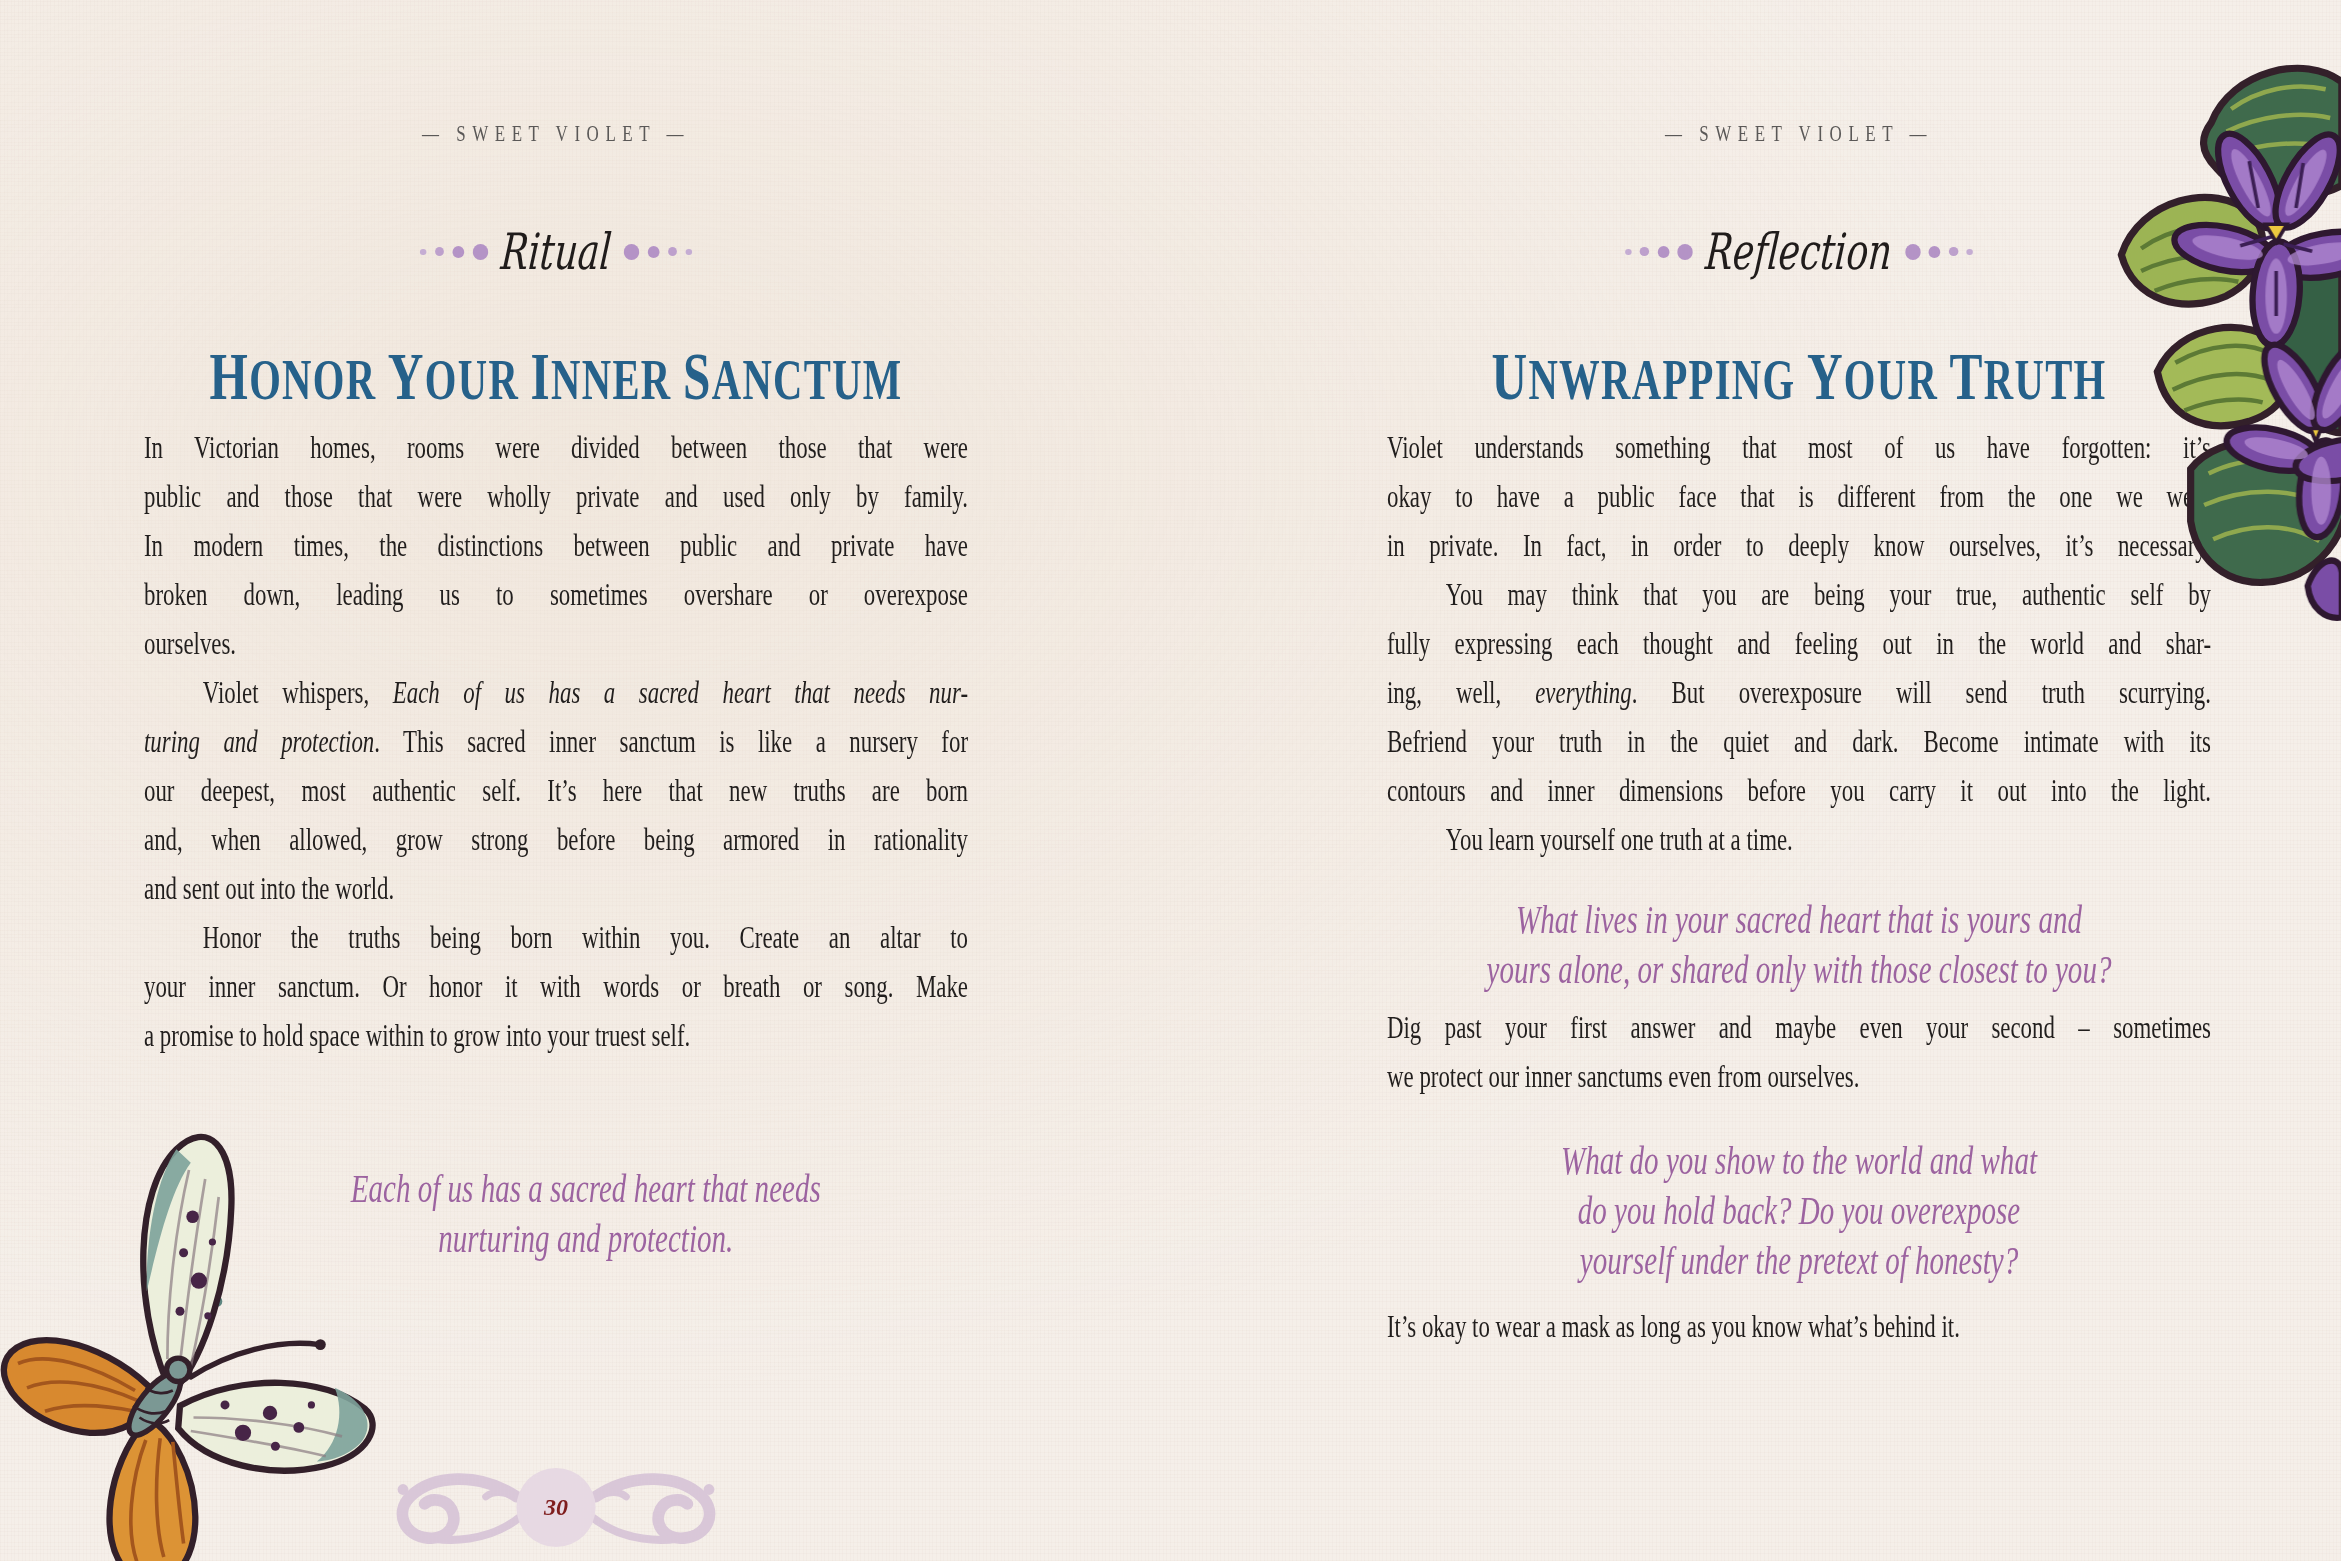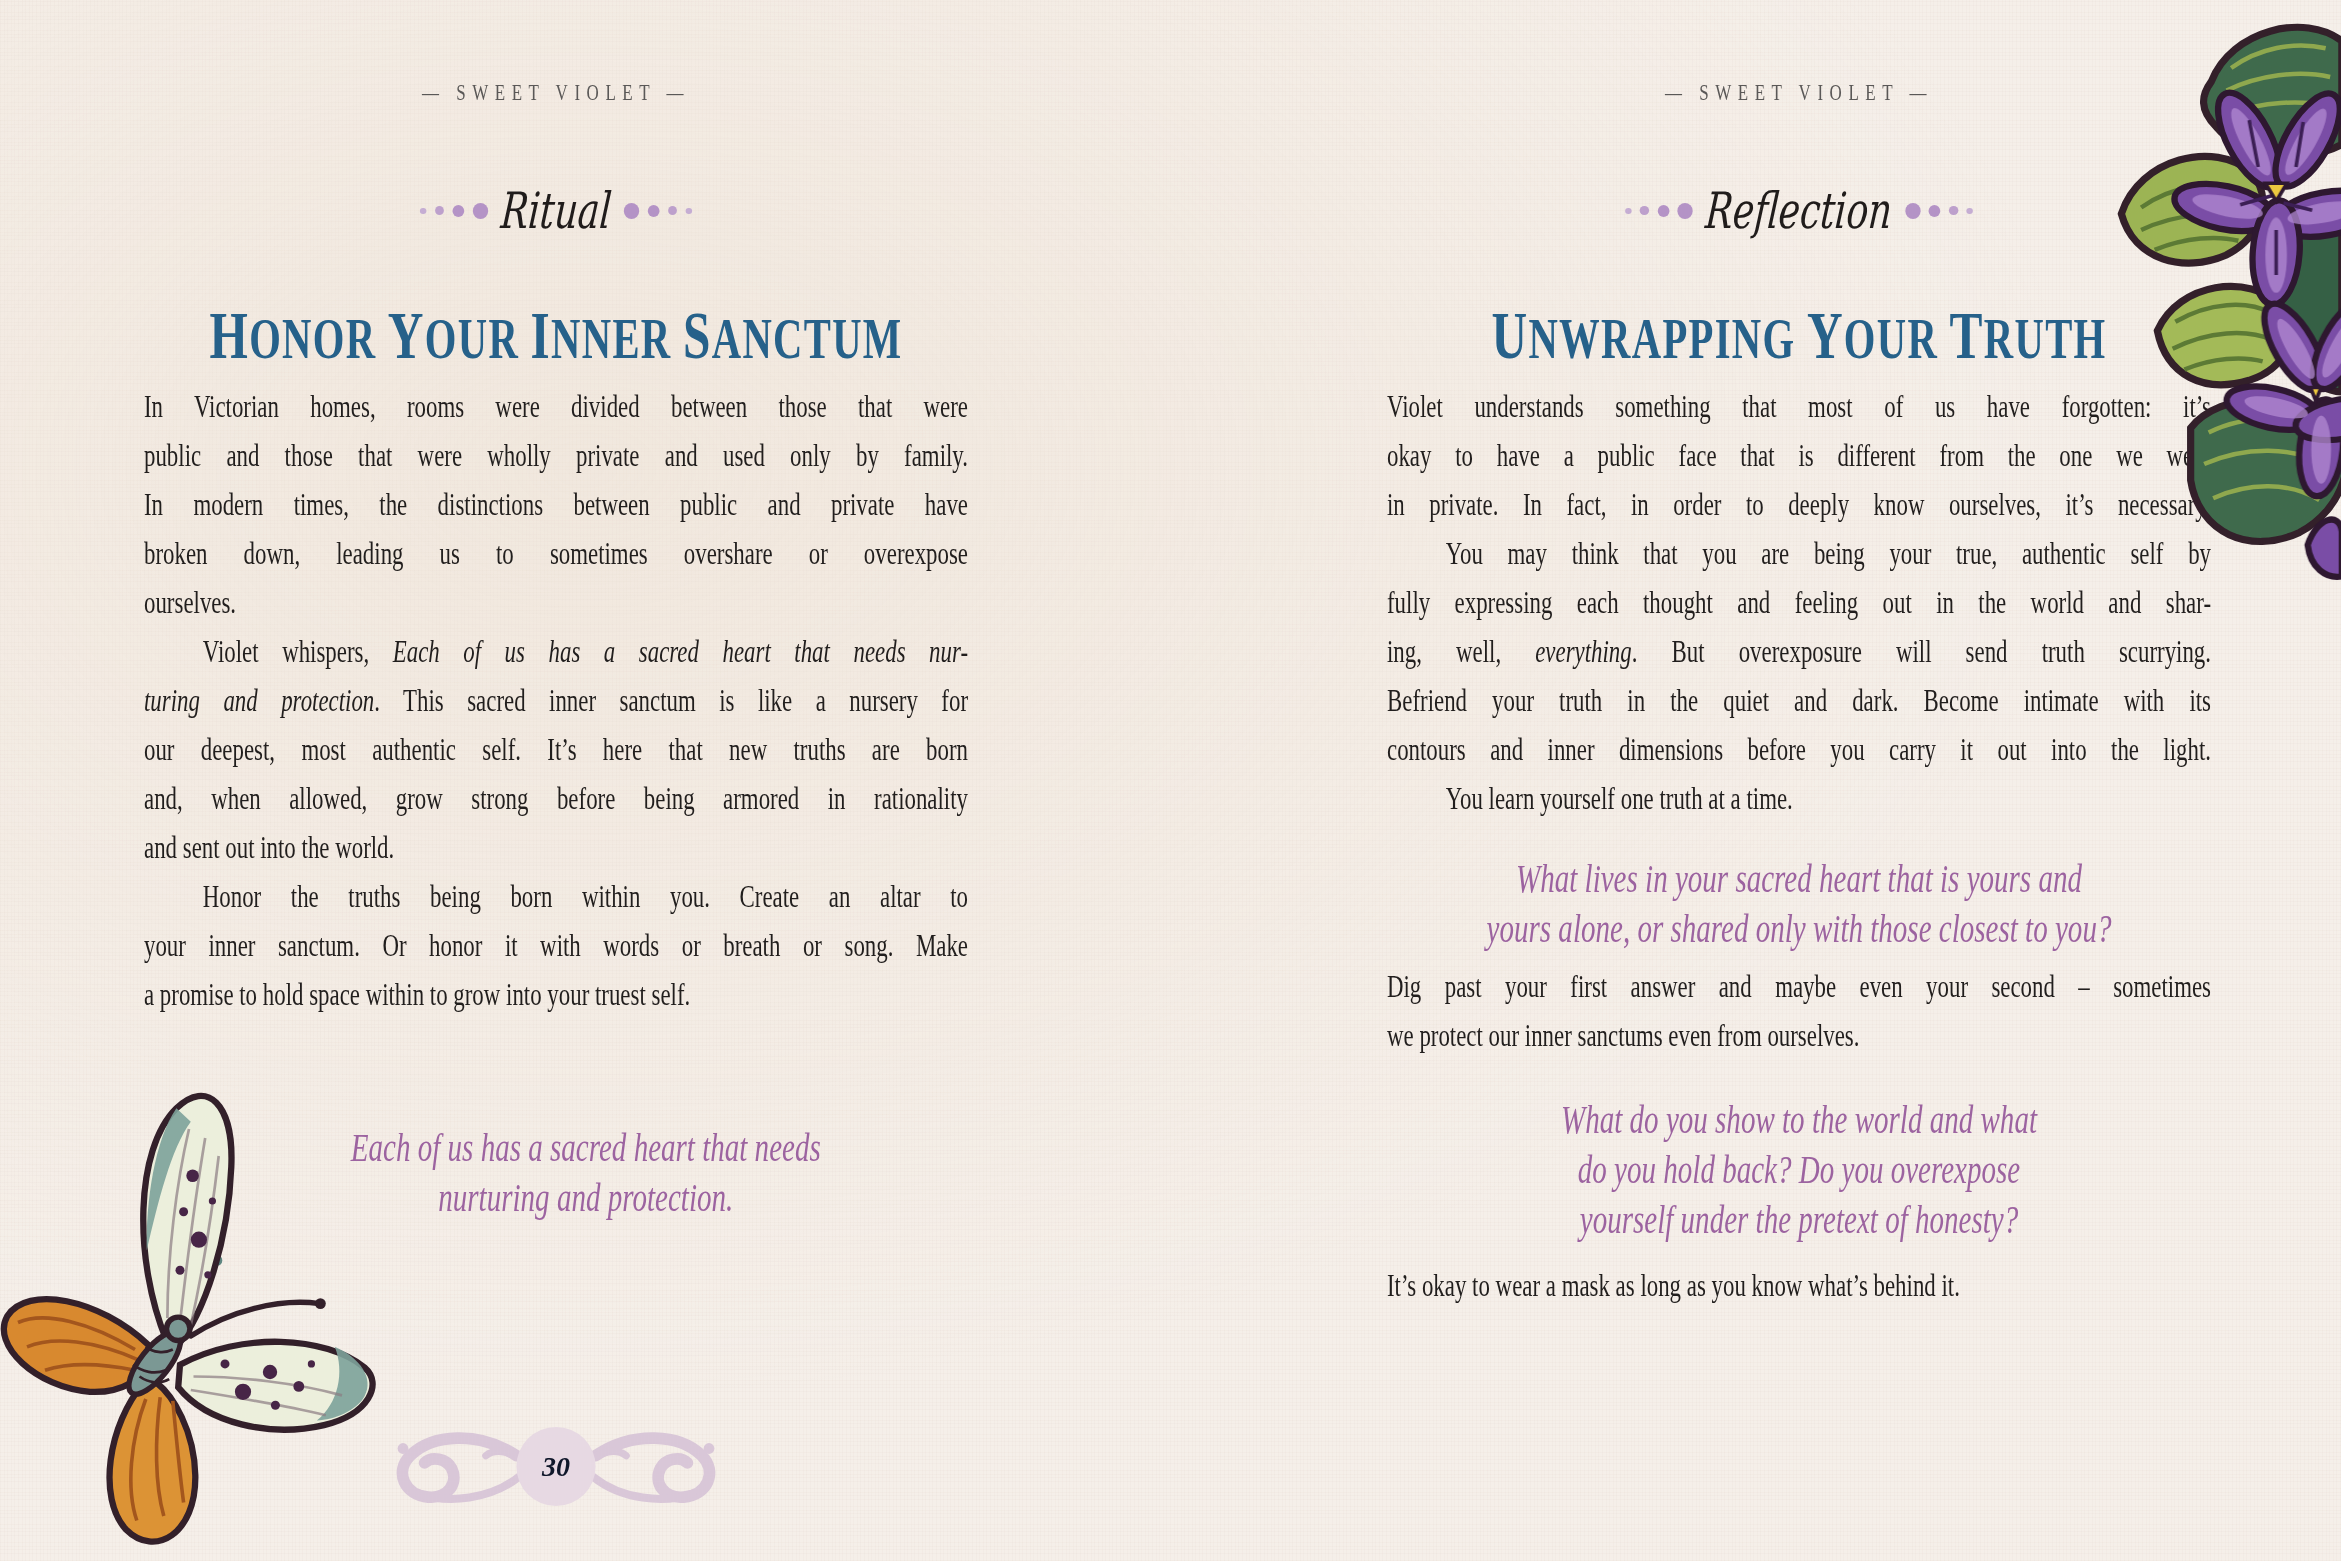--- a/index.html
+++ b/index.html
@@ -5,21 +5,21 @@
   html,body{margin:0;padding:0;}
   body{
     width:2342px;height:1561px;overflow:hidden;
     font-family:"Liberation Serif",serif;
     background:
       radial-gradient(ellipse at 25% 30%, rgba(236,223,208,.45), transparent 60%),
       repeating-linear-gradient(0deg, rgba(203,186,168,.07) 0 0.9px, transparent 0.9px 3.6px),
       repeating-linear-gradient(90deg, rgba(203,186,168,.07) 0 0.9px, transparent 0.9px 3.6px),
       #f5efe9;
   }
-  .spread{position:relative;width:2342px;height:1290px;}
+  .spread{position:relative;width:2342px;height:1290px;margin-top:41px;}
 
   
   .pagecol{position:absolute;top:0;width:1135px;height:1561px;transform:scaleX(0.726);transform-origin:0 0;}
   #leftcol{left:144px;}
   #rightcol{left:1387px;}
 
   .running{position:absolute;top:79px;left:0;width:100%;text-align:center;
     font-size:23.4px;letter-spacing:9px;color:#5a5857;}
 
   .kicker{position:absolute;top:173px;left:0;width:100%;display:flex;align-items:center;justify-content:center;gap:18px;}
@@ -50,21 +50,21 @@
   #rquote1{top:854px;}
   #rbody2{top:962px;}
   #rquote2{top:1095px;}
   #rbody3{top:1261px;}
 
   
   .ornament{position:absolute;width:324px;height:101px;}
   #orn-left{left:394px;top:1416px;}
   #orn-right{left:1630px;top:1416px;}
   .pagenum{position:absolute;inset:0;display:flex;align-items:center;justify-content:center;
-    font-style:italic;font-weight:700;font-size:28px;color:#0f172a;}
+    font-style:italic;font-weight:700;font-size:24px;color:#7f1d1d;}
 
   .illu{position:absolute;}
   #butterfly{left:0;top:1066px;}
   #violets{left:2105px;top:5.4px;}
 </style>
 </head>
 <body>
 
 <div class="spread">
 

